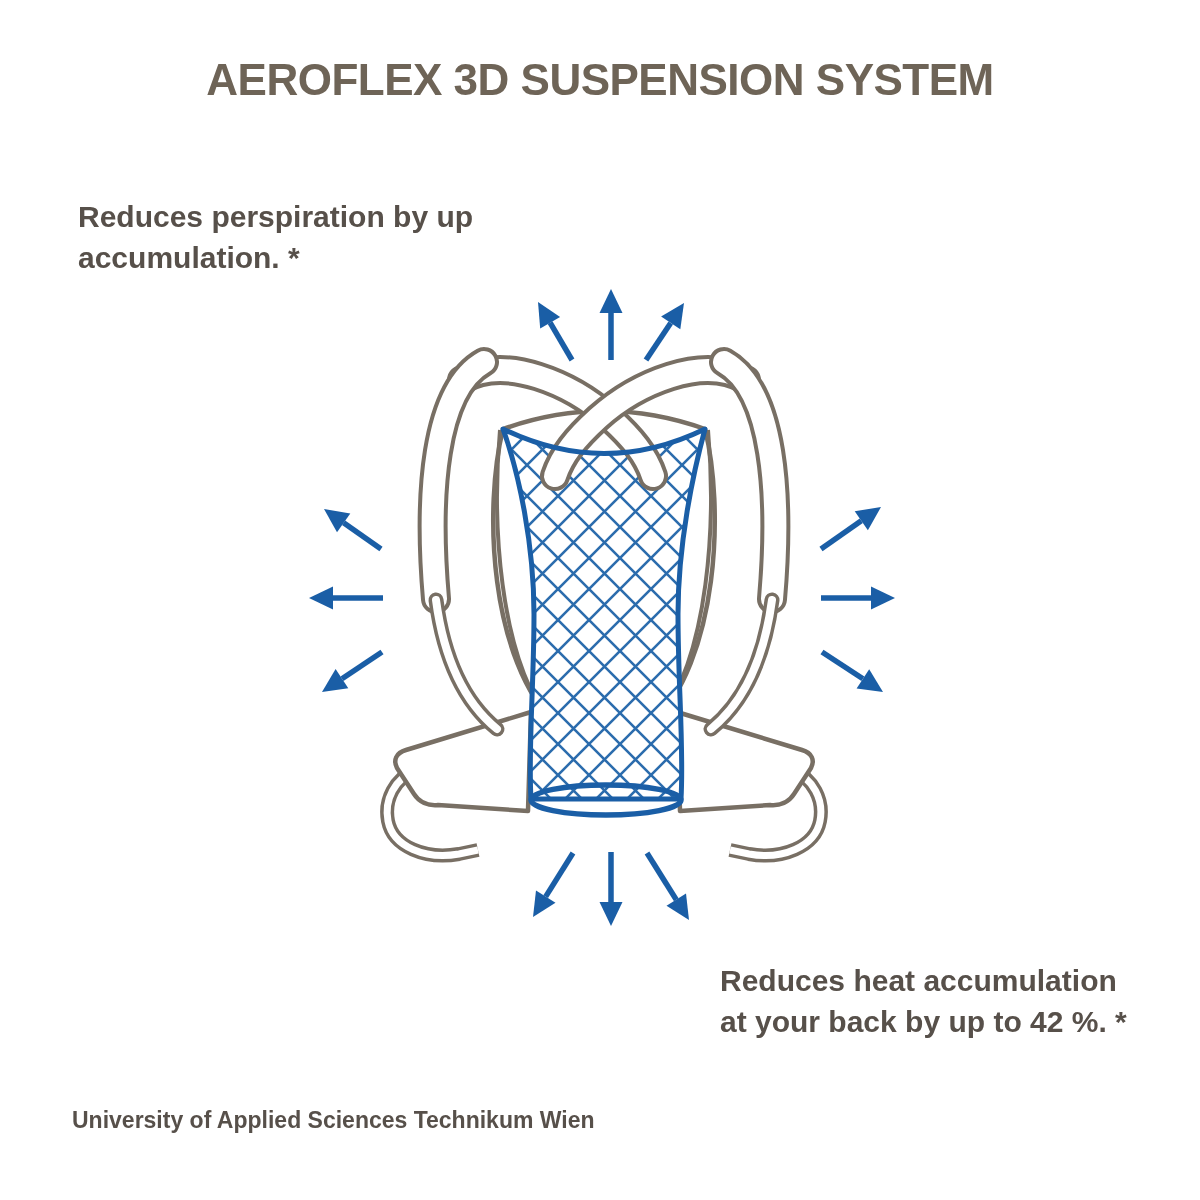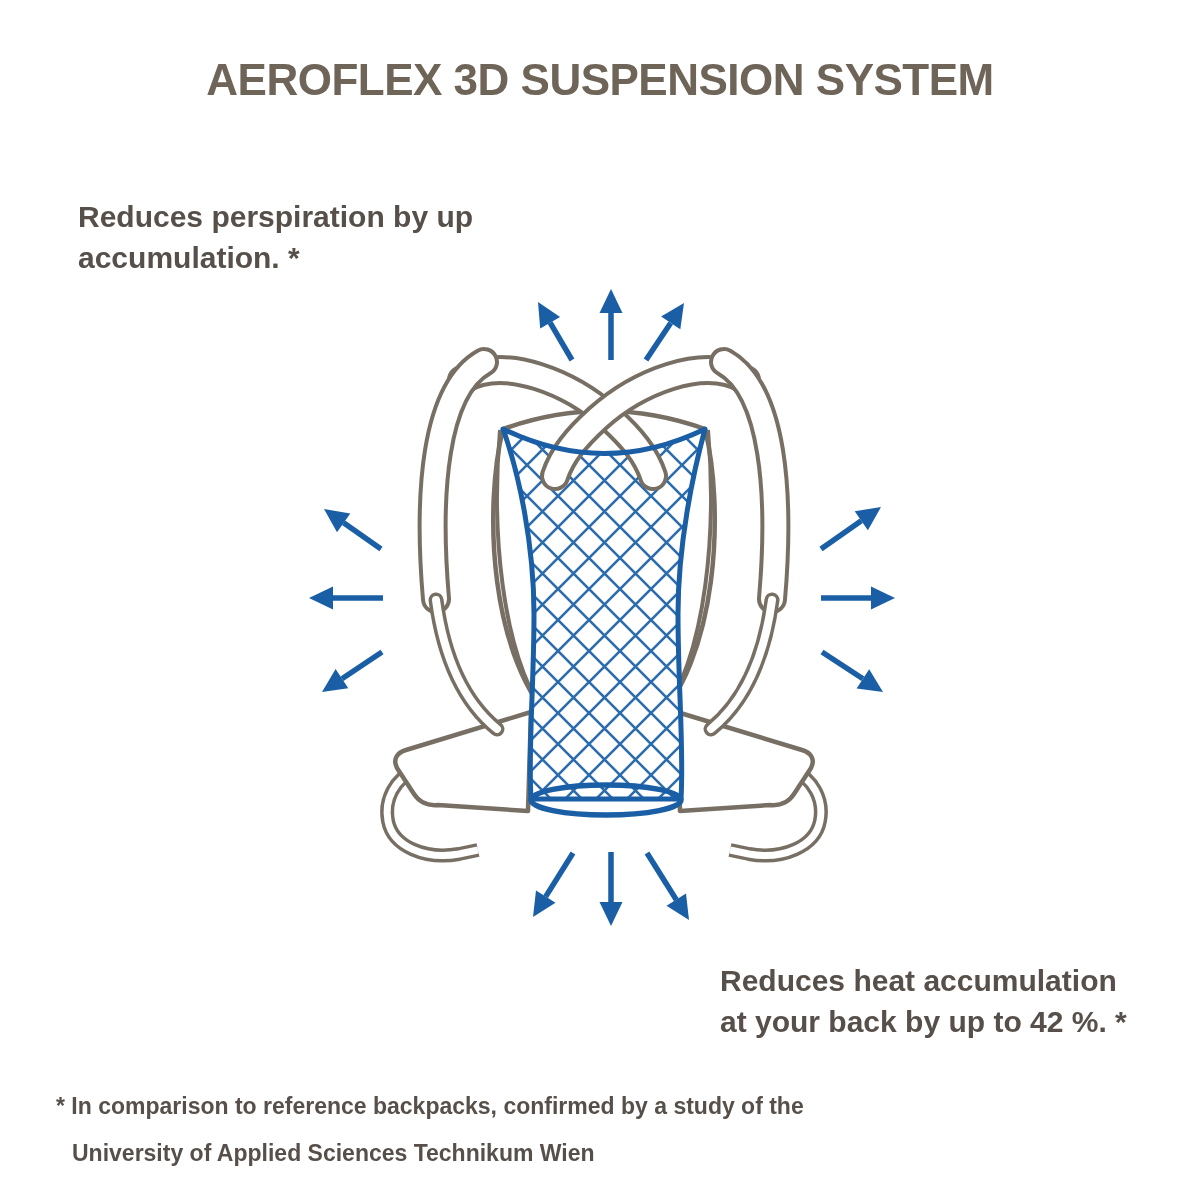--- a/index.html
+++ b/index.html
@@ -59,21 +59,20 @@
     <div>Reduces perspiration by up</div>
     <div>accumulation. *</div>
   </div>
 
   <div class="note note-right">
     <div>Reduces heat accumulation</div>
     <div>at your back by up to 42 %. *</div>
   </div>
 
   <div class="footnote">
-    <div class="fn-line-1">* In comparison to reference backpacks, confirmed by a study of the</div>
     <div class="fn-line-2">University of Applied Sciences Technikum Wien</div>
   </div>
 
   <svg class="illustration" viewBox="0 0 1200 1200">
     <defs>
       <pattern id="meshPattern" width="31" height="31" patternUnits="userSpaceOnUse">
         <rect width="31" height="31" fill="#ffffff"></rect>
         <path class="mesh-grid-line" d="M0,0 L31,31 M31,0 L0,31" stroke-width="2.6" fill="none"></path>
       </pattern>
     </defs>

